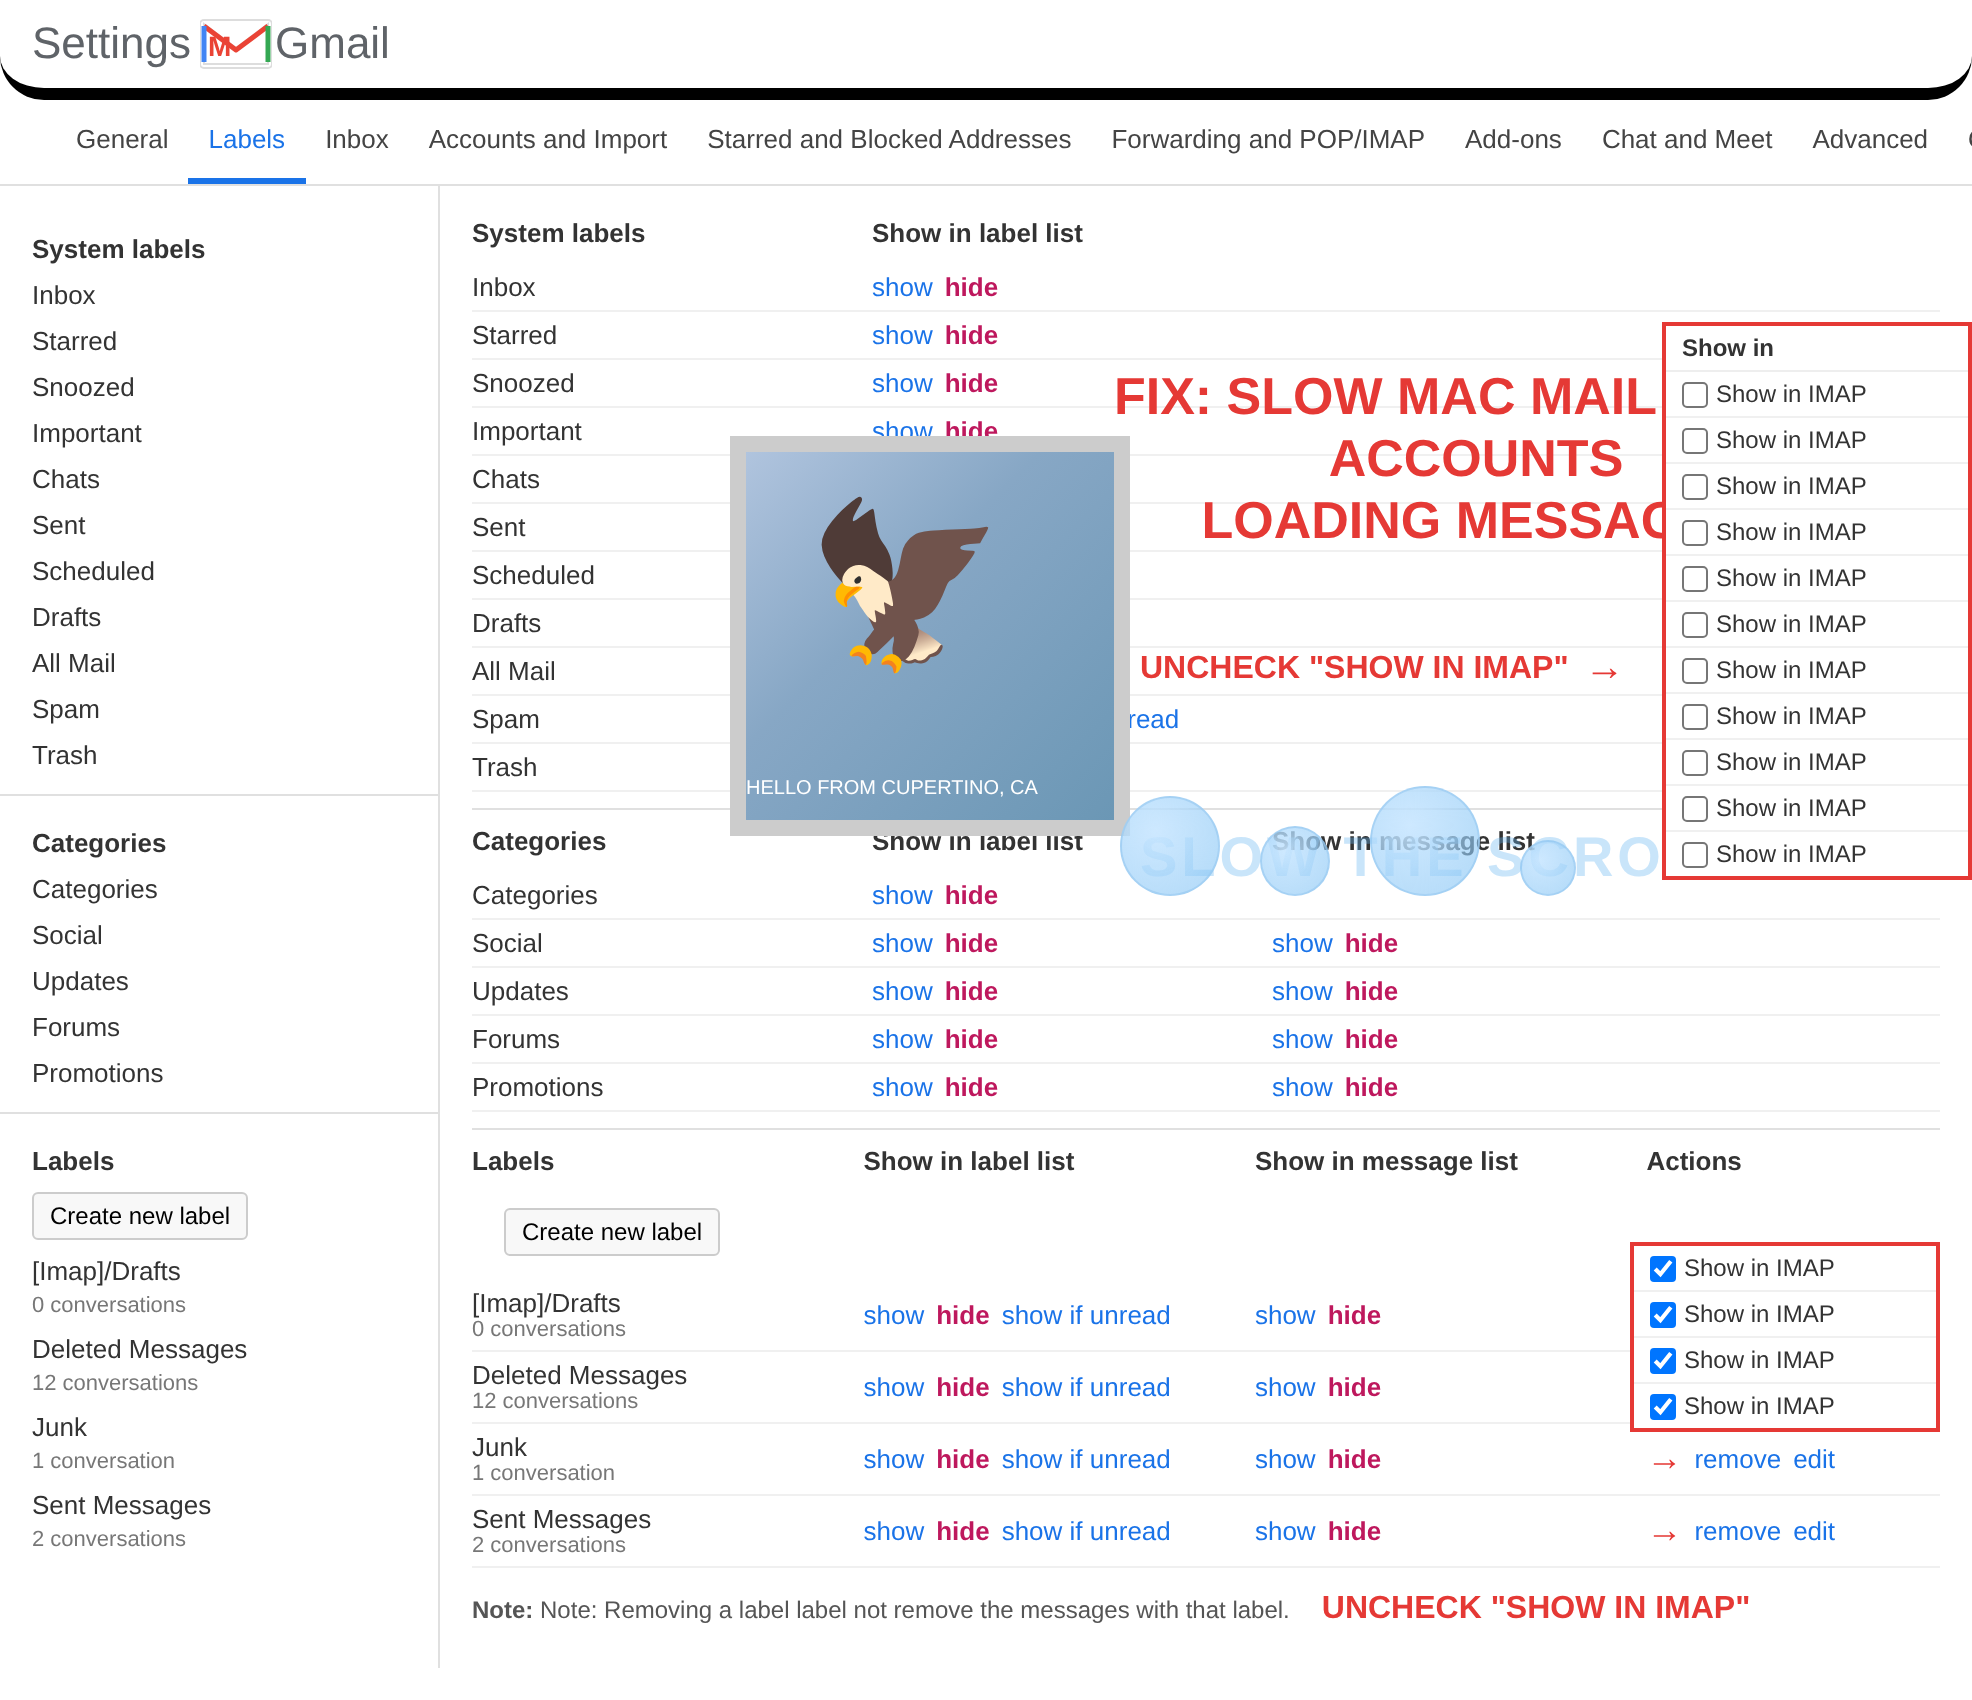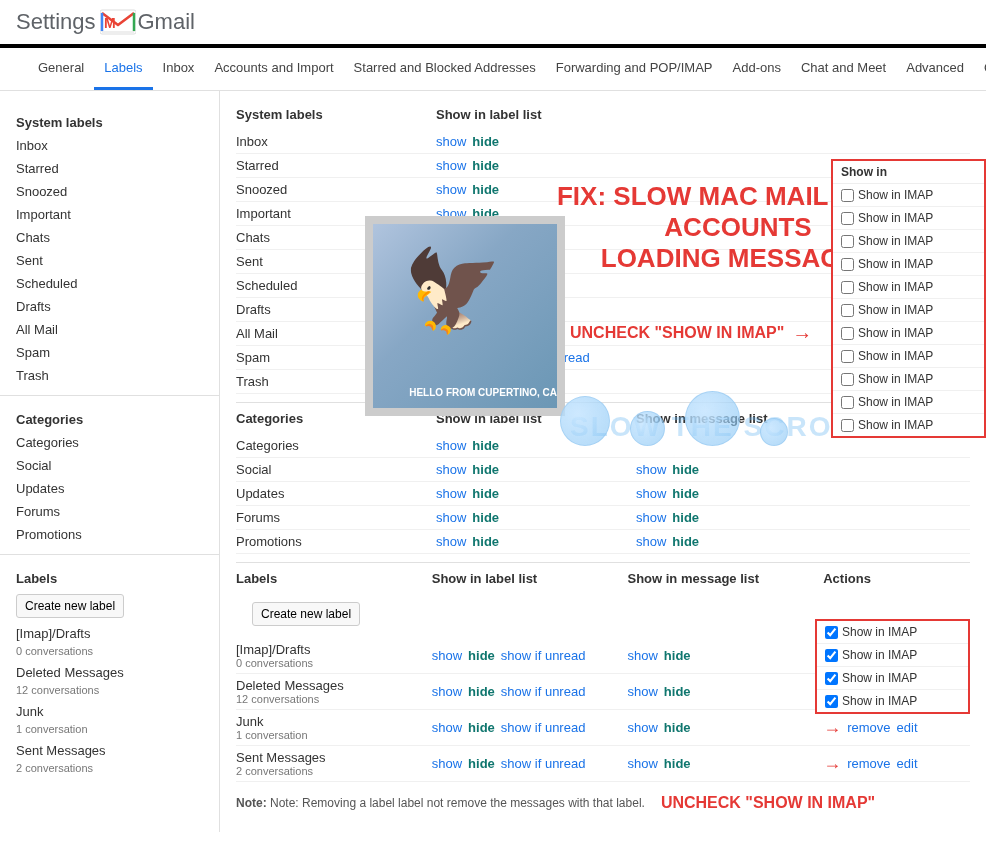--- a/index.html
+++ b/index.html
@@ -1,19 +1,19 @@
 <!DOCTYPE html>
 <html><head>
   <meta charset="utf-8">
   <style>
     * { box-sizing: border-box; margin: 0; padding: 0; }
     body { font-family: Arial, sans-serif; font-size: 13px; color: #333; background: #fff; }
 
     
-    .header { display: flex; align-items: center; padding: 8px 16px; border-bottom: 4px solid #000000; }
+    .header { display: flex; align-items: center; padding: 8px 16px; border-bottom: 6px solid #000000; border-radius: 22px; }
     .header-title { font-size: 22px; color: #5f6368; font-weight: 400; margin-right: 4px; }
     .gmail-m { width: 36px; height: 28px; }
 
     
     .nav { display: flex; align-items: center; border-bottom: 1px solid #e0e0e0; padding: 0 28px; overflow-x: auto; }
     .nav-item { padding: 12px 10px; font-size: 13px; color: #444; cursor: pointer; white-space: nowrap; border-bottom: 3px solid transparent; }
     .nav-item.active { color: #1a73e8; border-bottom: 3px solid #1a73e8; font-weight: 500; }
 
     
     .main { display: flex; padding: 0; }
@@ -36,21 +36,21 @@
     .col-show-msg { width: 200px; font-size: 13px; font-weight: 600; color: #333; }
     .col-actions { width: 150px; font-size: 13px; font-weight: 600; color: #333; }
 
     .label-row { display: flex; align-items: center; padding: 4px 0; border-bottom: 1px solid #f0f0f0; }
     .label-name { width: 200px; font-size: 13px; color: #333; }
     .label-controls { width: 200px; display: flex; gap: 6px; align-items: center; }
     .label-controls-msg { width: 200px; display: flex; gap: 6px; align-items: center; }
     .label-actions { width: 150px; display: flex; gap: 6px; }
 
     .link-blue { color: #1a73e8; cursor: pointer; font-size: 13px; }
-    .link-bold { font-weight: 700; font-size: 13px; color: #0f766e; cursor: pointer; }
+    .link-bold { font-weight: 700; font-size: 13px; color: #be185d; cursor: pointer; }
 
     
     .imap-panel {
       position: absolute;
       top: 80px;
       right: 0;
       width: 155px;
       background: #fff;
       border: 2px solid #e53935;
       z-index: 10;
@@ -118,24 +118,24 @@
     .stamp-bird {
       position: absolute;
       top: 20px;
       left: 30px;
       font-size: 80px;
     }
     .stamp-text {
       position: absolute;
       bottom: 10px;
       left: 0; right: 0;
-      text-align: right;
+      text-align: left;
       font-size: 10px;
       color: #fff;
-      font-weight: bold;
+      font-weight: normal;
     }
 
     
     .bubbles-container {
       position: absolute;
       top: 300px;
       left: 340px;
       z-index: 4;
       pointer-events: none;
       display: flex;

